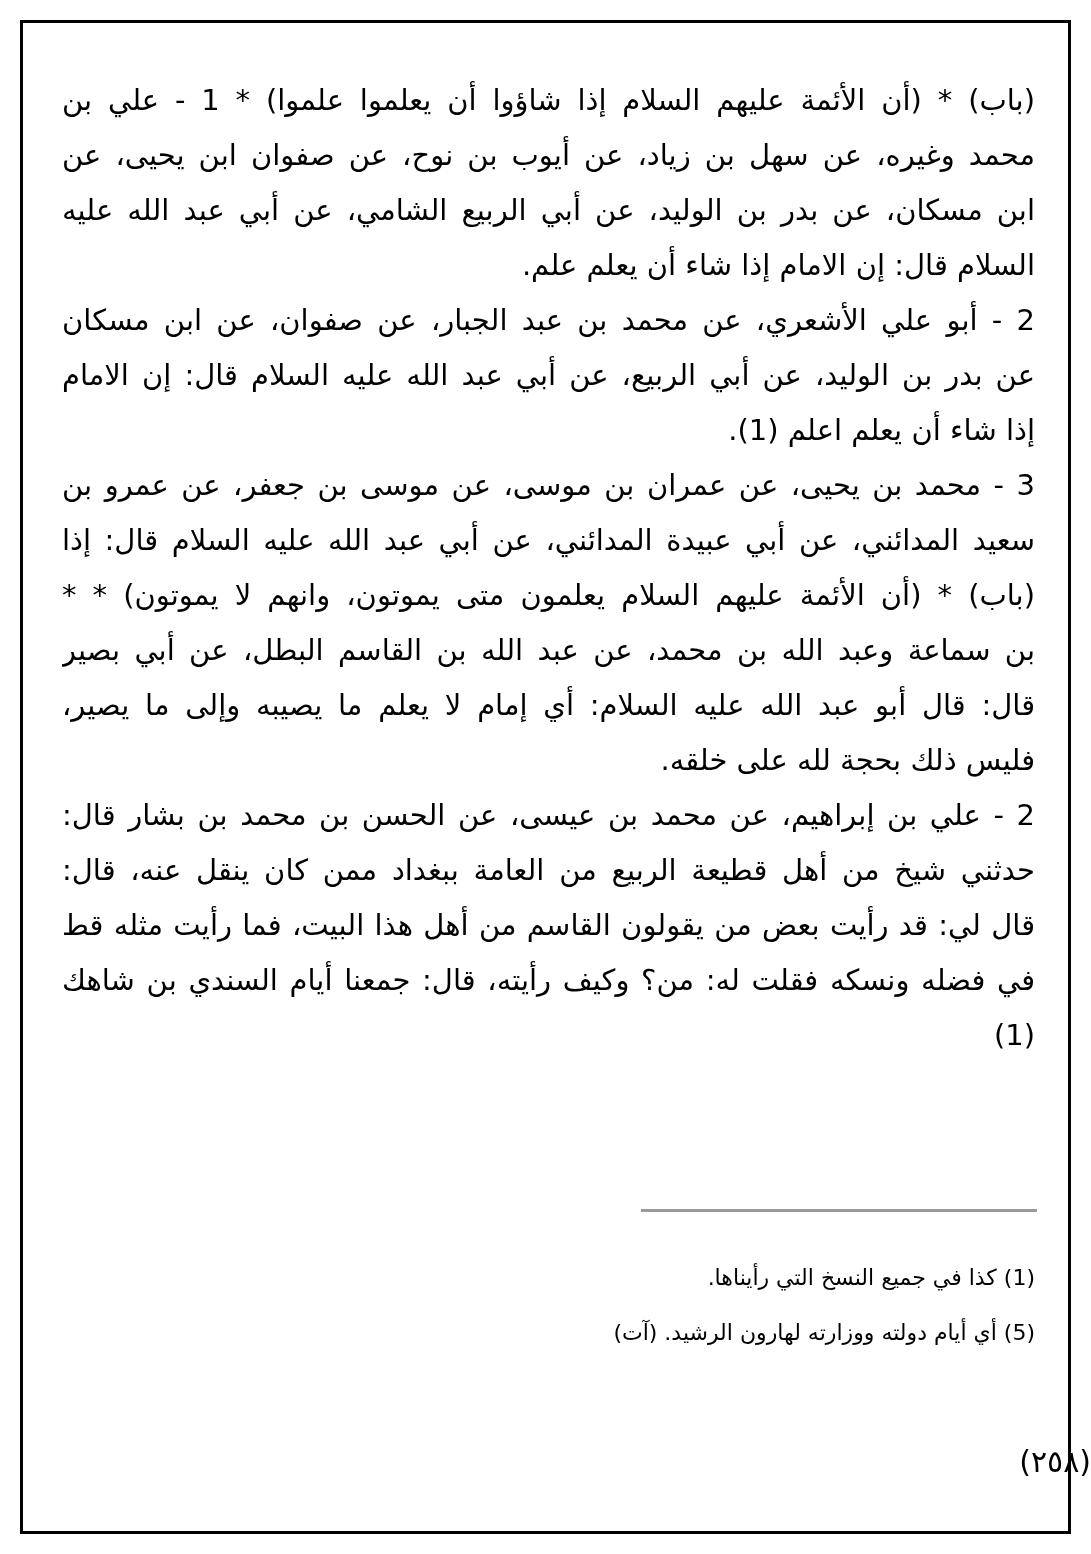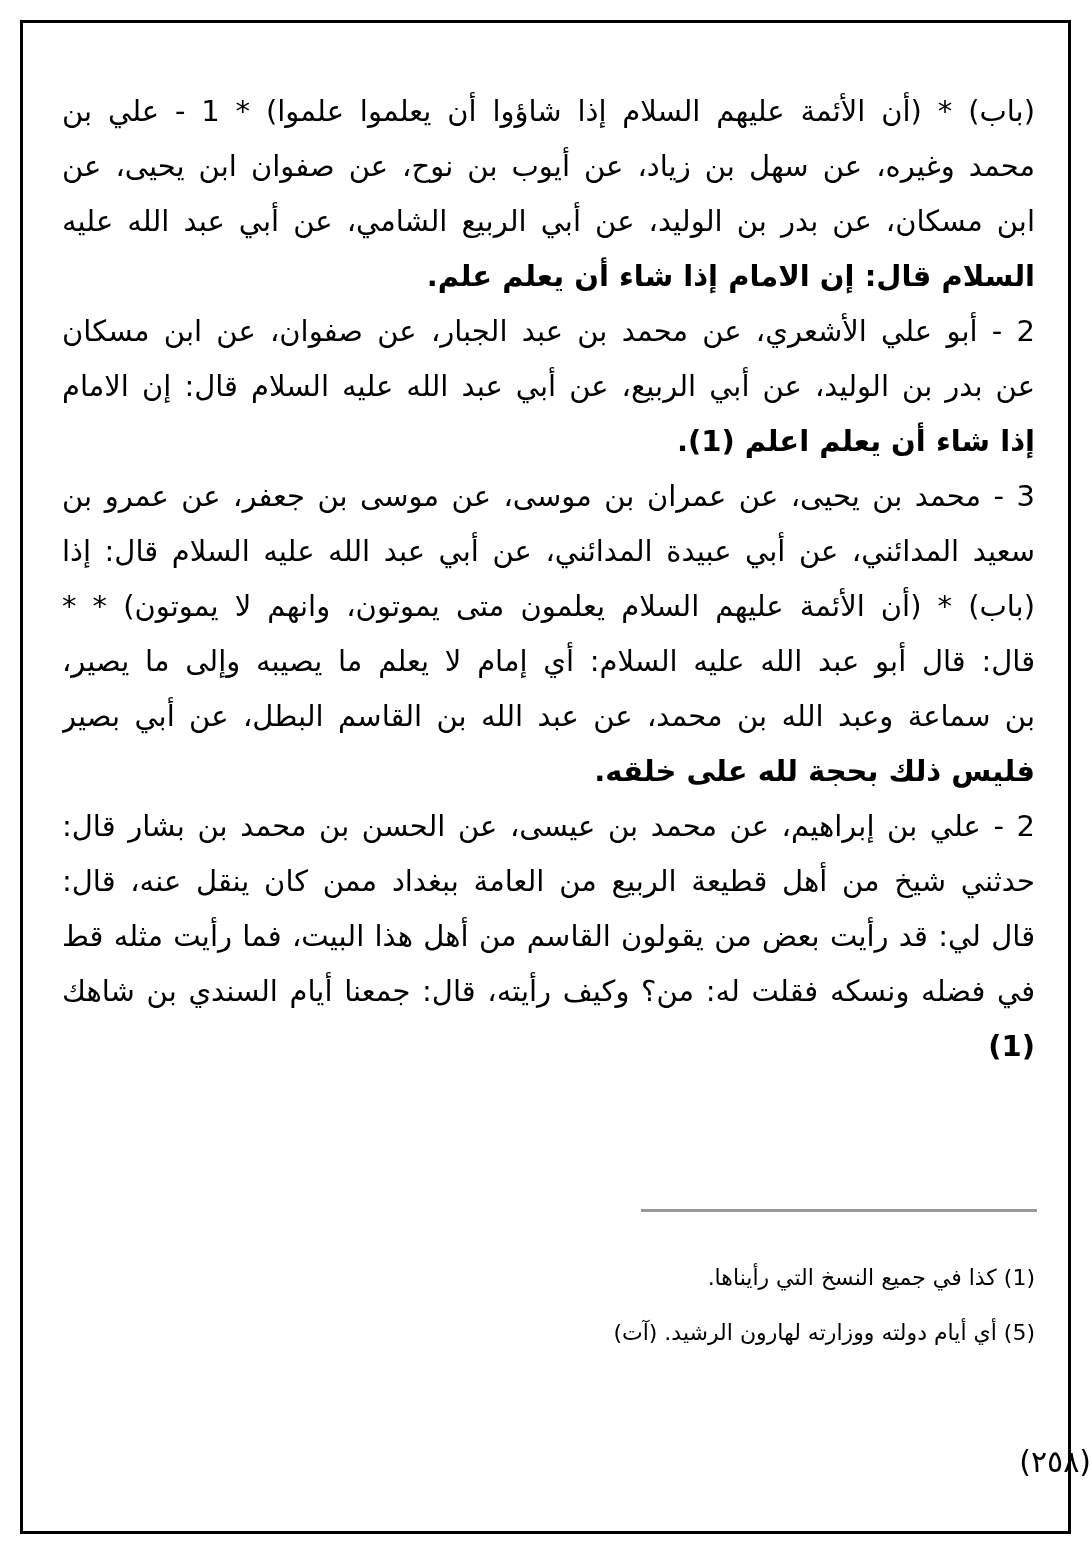--- a/index.html
+++ b/index.html
@@ -18,39 +18,38 @@
   .page-frame {
     position: absolute;
     left: 20px;
     top: 20px;
     right: 20px;
     bottom: 20px;
     border: 3px solid #000000;
   }
   .text-body {
     position: absolute;
-    top: 84px;
+    top: 73px;
     left: 62px;
     right: 56px;
     direction: rtl;
   }
   .line {
     height: 55px;
     line-height: 55px;
     font-size: 29px;
     white-space: nowrap;
     overflow: hidden;
   }
   .line.full {
     white-space: normal;
     text-align: justify;
     text-align-last: justify;
   }
   .line.short {
-    font-weight: bold;
   }
   .footnote-separator {
     position: absolute;
     top: 1209px;
     right: 54px;
     width: 396px;
     height: 3px;
     background: #9a9a9a;
   }
   .footnotes {
@@ -88,22 +87,22 @@
   <div class="line full">(باب) * (أن الأئمة عليهم السلام إذا شاؤوا أن يعلموا علموا) * 1 - علي بن</div>
   <div class="line full">محمد وغيره، عن سهل بن زياد، عن أيوب بن نوح، عن صفوان ابن يحيى، عن</div>
   <div class="line full">ابن مسكان، عن بدر بن الوليد، عن أبي الربيع الشامي، عن أبي عبد الله عليه</div>
   <div class="line short">السلام قال: إن الامام إذا شاء أن يعلم علم.</div>
   <div class="line full">2 - أبو علي الأشعري، عن محمد بن عبد الجبار، عن صفوان، عن ابن مسكان</div>
   <div class="line full">عن بدر بن الوليد، عن أبي الربيع، عن أبي عبد الله عليه السلام قال: إن الامام</div>
   <div class="line short">إذا شاء أن يعلم اعلم (1).</div>
   <div class="line full">3 - محمد بن يحيى، عن عمران بن موسى، عن موسى بن جعفر، عن عمرو بن</div>
   <div class="line full">سعيد المدائني، عن أبي عبيدة المدائني، عن أبي عبد الله عليه السلام قال: إذا</div>
   <div class="line full">(باب) * (أن الأئمة عليهم السلام يعلمون متى يموتون، وانهم لا يموتون) * *</div>
+  <div class="line full">بن سماعة وعبد الله بن محمد، عن عبد الله بن القاسم البطل، عن أبي بصير</div>
   <div class="line full">قال: قال أبو عبد الله عليه السلام: أي إمام لا يعلم ما يصيبه وإلى ما يصير،</div>
-  <div class="line full">بن سماعة وعبد الله بن محمد، عن عبد الله بن القاسم البطل، عن أبي بصير</div>
   <div class="line short">فليس ذلك بحجة لله على خلقه.</div>
   <div class="line full">2 - علي بن إبراهيم، عن محمد بن عيسى، عن الحسن بن محمد بن بشار قال:</div>
   <div class="line full">حدثني شيخ من أهل قطيعة الربيع من العامة ببغداد ممن كان ينقل عنه، قال:</div>
   <div class="line full">قال لي: قد رأيت بعض من يقولون القاسم من أهل هذا البيت، فما رأيت مثله قط</div>
   <div class="line full">في فضله ونسكه فقلت له: من؟ وكيف رأيته، قال: جمعنا أيام السندي بن شاهك</div>
   <div class="line short">(1)</div>
 </div>
 
 <div class="footnote-separator"></div>
 

